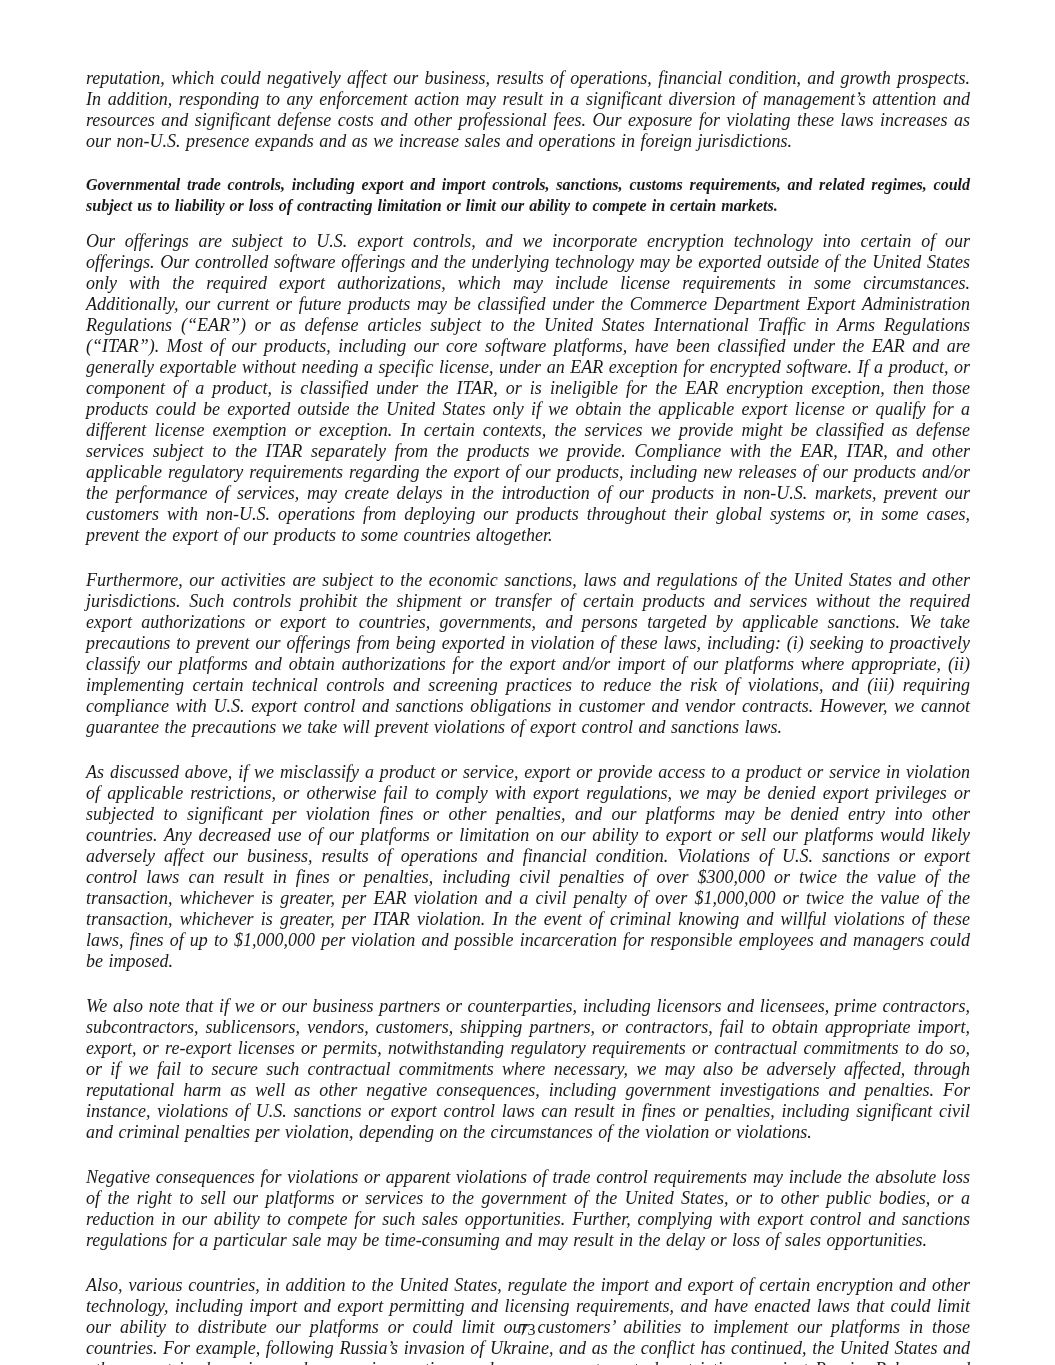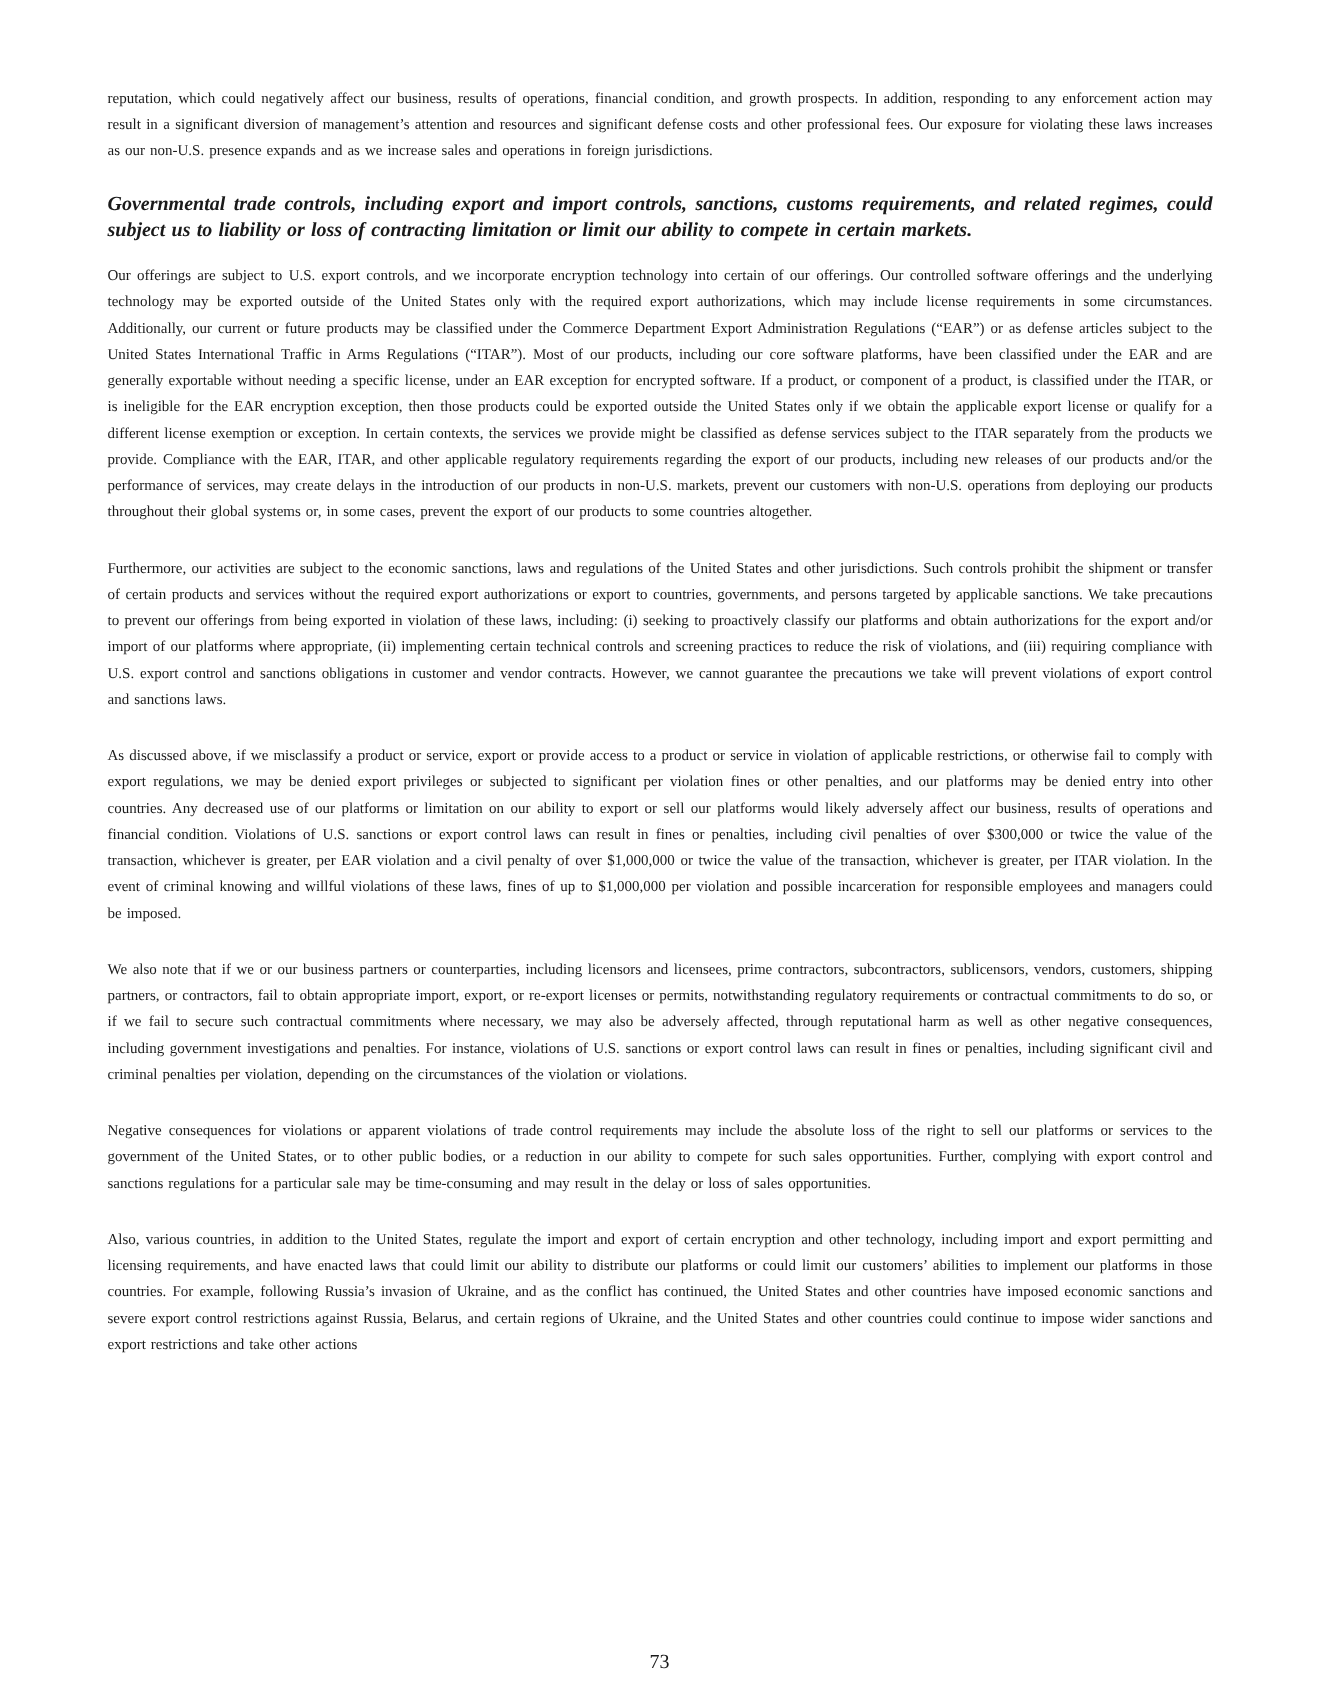--- a/index.html
+++ b/index.html
@@ -10,25 +10,26 @@
   .page {
     position: relative;
     width: 1055px;
     height: 1365px;
     background: #ffffff;
     color: #1a1a1a;
     padding: 68px 85px 0 86px;
     overflow: hidden;
   }
   .para {
-    font-size: 12px;
+    font-size: 18px;
     line-height: 21px;
     text-align: justify;
     margin-bottom: 24px;
     word-spacing: 1px;
+    font-style: italic;
   }
   .para.continuation { margin-bottom: 22px; }
   .heading {
     font-size: 16px;
     line-height: 21px;
     font-weight: bold;
     font-style: italic;
     text-align: justify;
     margin-bottom: 15px;
     word-spacing: 1px;

